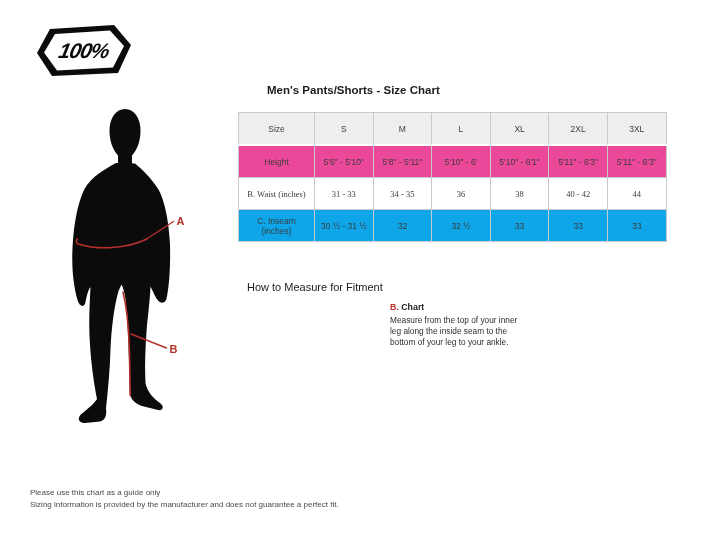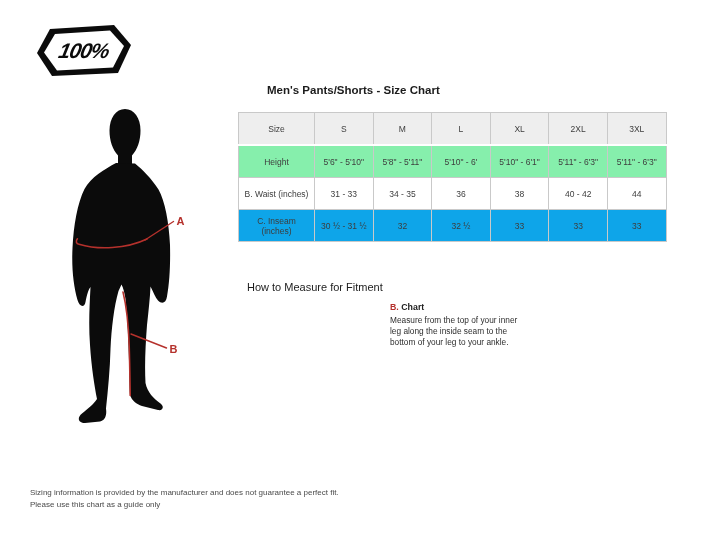--- a/index.html
+++ b/index.html
@@ -13,22 +13,22 @@
   #figure{position:absolute;left:50px;top:93px;width:190px;height:340px;}
 
   
   .page-title{position:absolute;left:247px;top:84px;font-size:11.5px;font-weight:bold;color:#1c1c1c;padding-left:20px;}
 
   
   table.size-chart{position:absolute;left:238px;top:112px;width:428px;border-collapse:collapse;table-layout:fixed;}
   table.size-chart td{border:1px solid #c9c9c9;height:31px;text-align:center;vertical-align:middle;
         font-size:8.5px;color:#3d3d3d;padding:0 2px;}
   tr.row-header td{background:#eeeeee;border-bottom:2px solid #ffffff;margin-left:36px;}
-  tr.row-height td{background:#86efac;}
-  tr.row-waist td{background:#ffffff;}
+  tr.row-height td{background:#ec4899;}
+  tr.row-waist td{background:#ffffff;font-family:Liberation Serif, serif;}
   tr.row-inseam td{background:#0ea5e9;}
 
   
   .measure-heading{position:absolute;left:247px;top:281px;font-size:11px;font-weight:normal;color:#1c1c1c;}
   .measure-col{position:absolute;top:302px;}
   .measure-col.a{left:247px;width:140px;}
   .measure-col.b{left:390px;width:128px;}
   .measure-sub{font-size:8.8px;font-weight:bold;color:#222;margin-bottom:3px;}
   .measure-sub .letter{font-weight:bold;}
   .measure-text{font-size:8.3px;line-height:1.32;color:#2e2e2e;}
@@ -151,17 +151,17 @@
 
   <div class="measure-col b">
     <div class="measure-sub">
       <span class="letter" style="color:#b5312c">B.</span>
       <span>Chart</span>
     </div>
     <div class="measure-text">Measure from the top of your inner leg along the inside seam to the bottom of your leg to your ankle.</div>
   </div>
 
   <div class="footer">
+    <div>Please use this chart as a guide only</div>
     <div>Sizing information is provided by the manufacturer and does not guarantee a perfect fit.</div>
-    <div>Please use this chart as a guide only</div>
   </div>
 
 </div>
 
 </body></html>

